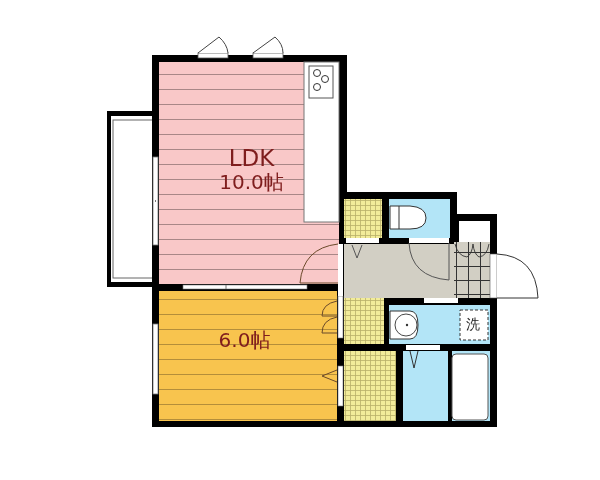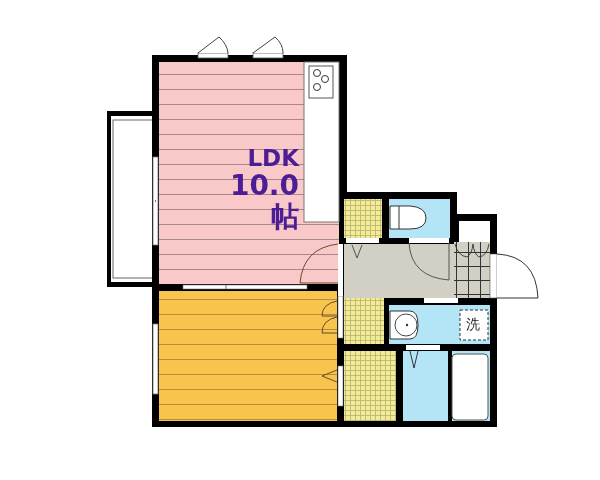--- a/index.html
+++ b/index.html
@@ -1,20 +1,20 @@
 <!DOCTYPE html>
 <html><head>
 <meta charset="utf-8">
 <style>
   html, body { margin:0; padding:0; background:#ffffff; }
   body { width:600px; height:480px; position:relative; overflow:hidden; font-family:"DejaVu Sans", sans-serif; }
   svg { position:absolute; left:0; top:0; }
-  .label { position:absolute; text-align:right; color:#4c1d95; font-family:"DejaVu Sans", sans-serif; line-height:1.1;font-weight:bold; }
+  .label { position:absolute; text-align:center; color:#7f1d1d; font-family:"DejaVu Sans", sans-serif; line-height:1.1; }
   .room-name { font-size:23px; }
-  .room-size { font-size:28px; }
+  .room-size { font-size:20px; }
   .wash-label { position:absolute; font-size:14px; color:#222; }
 </style>
 </head>
 <body>
 
 <svg width="600" height="480" viewBox="0 0 600 480">
   <defs>
     <pattern id="hlines-pink" width="10" height="15" patternUnits="userSpaceOnUse">
       <rect width="10" height="15" fill="#f9c8c8"></rect>
       <line x1="0" y1="14.5" x2="10" y2="14.5" stroke="#a98787" stroke-width="1"></line>
@@ -114,15 +114,16 @@
   <rect x="448" y="351" width="4" height="70" fill="#000"></rect>
   <rect x="452" y="354" width="36" height="66" rx="4" fill="#fff" stroke="#555" stroke-width="1"></rect>
 </svg>
 
 <div class="label" style="left:204px; top:146px; width:95px;">
   <div class="room-name">LDK</div>
   <div class="room-size">10.0帖</div>
 </div>
 
 <div class="label" style="left:197px; top:329px; width:95px;">
+  <div class="room-size">6.0帖</div>
 </div>
 
 <div class="wash-label" style="left:466px; top:316px;">洗</div>
 
 </body></html>

